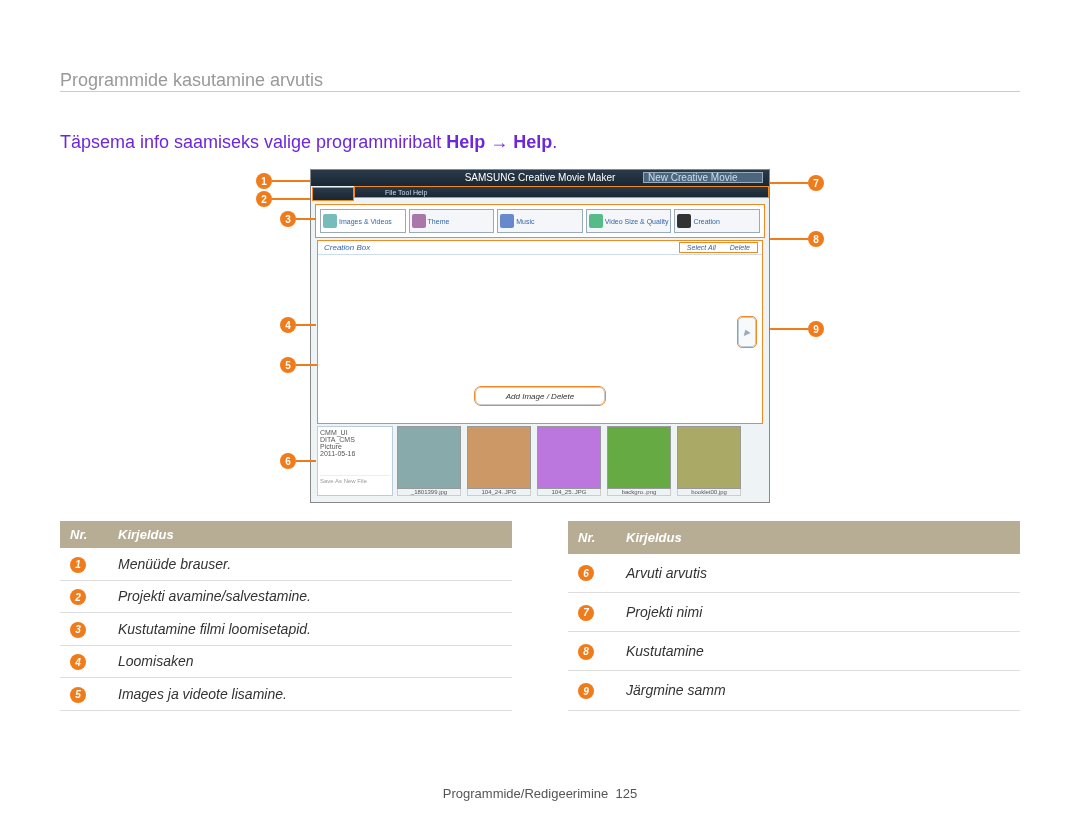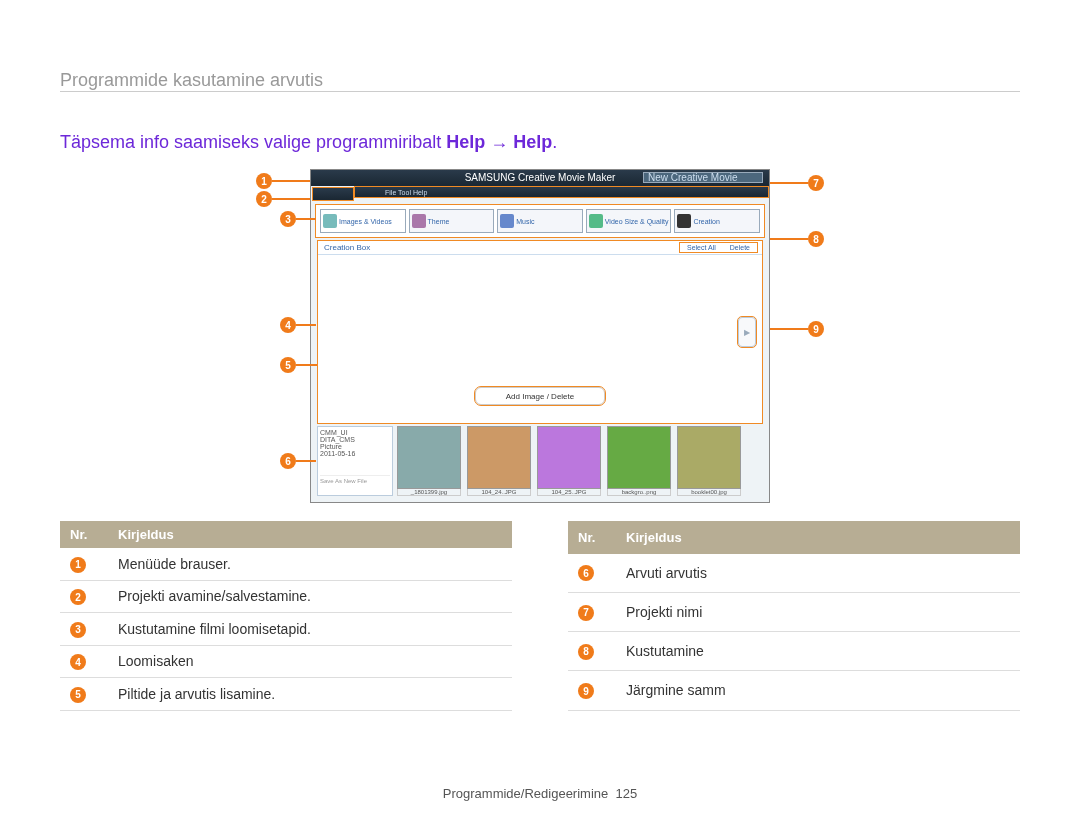--- a/index.html
+++ b/index.html
@@ -102,20 +102,21 @@
     background: #f4f6fa;
   }
   .wiztab .icon { width: 14px; height: 14px; background:#7bb; border-radius:2px; }
   .wiztab.active { background:#fff; }
   .creationbox {
     margin: 2px 6px;
     border: 1.5px solid #f08a24;
     background: #fff;
     position: relative;
     height: 184px;
+    font-style: italic;
   }
   .cbox-header {
     height: 14px; line-height: 14px;
     font-size: 8px; color: #36a;
     padding-left: 6px;
     border-bottom: 1px solid #cde;
   }
   .sel-del {
     position: absolute; top: 1px; right: 4px;
     display: flex; gap: 4px;
@@ -178,20 +179,21 @@
     display: flex; align-items: center; justify-content: center;
   }
   .lead {
     height: 0; border-top: 2px solid #f07b1a;
   }
 
   
   .tables {
     display: flex;
     gap: 56px;
+    font-style: italic;
   }
   .desc-table {
     flex: 1;
     border-collapse: collapse;
     font-size: 14px;
   }
   .desc-table th {
     background: #b7ad94;
     color: #fff;
     text-align: left;
@@ -362,21 +364,21 @@
       <tr>
             <td><span class="tnum">3</span></td>
             <td>Kustutamine filmi loomisetapid.</td>
           </tr>
       <tr>
             <td><span class="tnum">4</span></td>
             <td>Loomisaken</td>
           </tr>
       <tr>
             <td><span class="tnum">5</span></td>
-            <td>Piltide ja arvutis lisamine.</td>
+            <td>Images ja videote lisamine.</td>
           </tr>
     </tbody>
       </table>
 
     <table class="desc-table">
       <tbody>
           <tr>
         <th class="nr">Nr.</th>
         <th>Kirjeldus</th>
       </tr>

